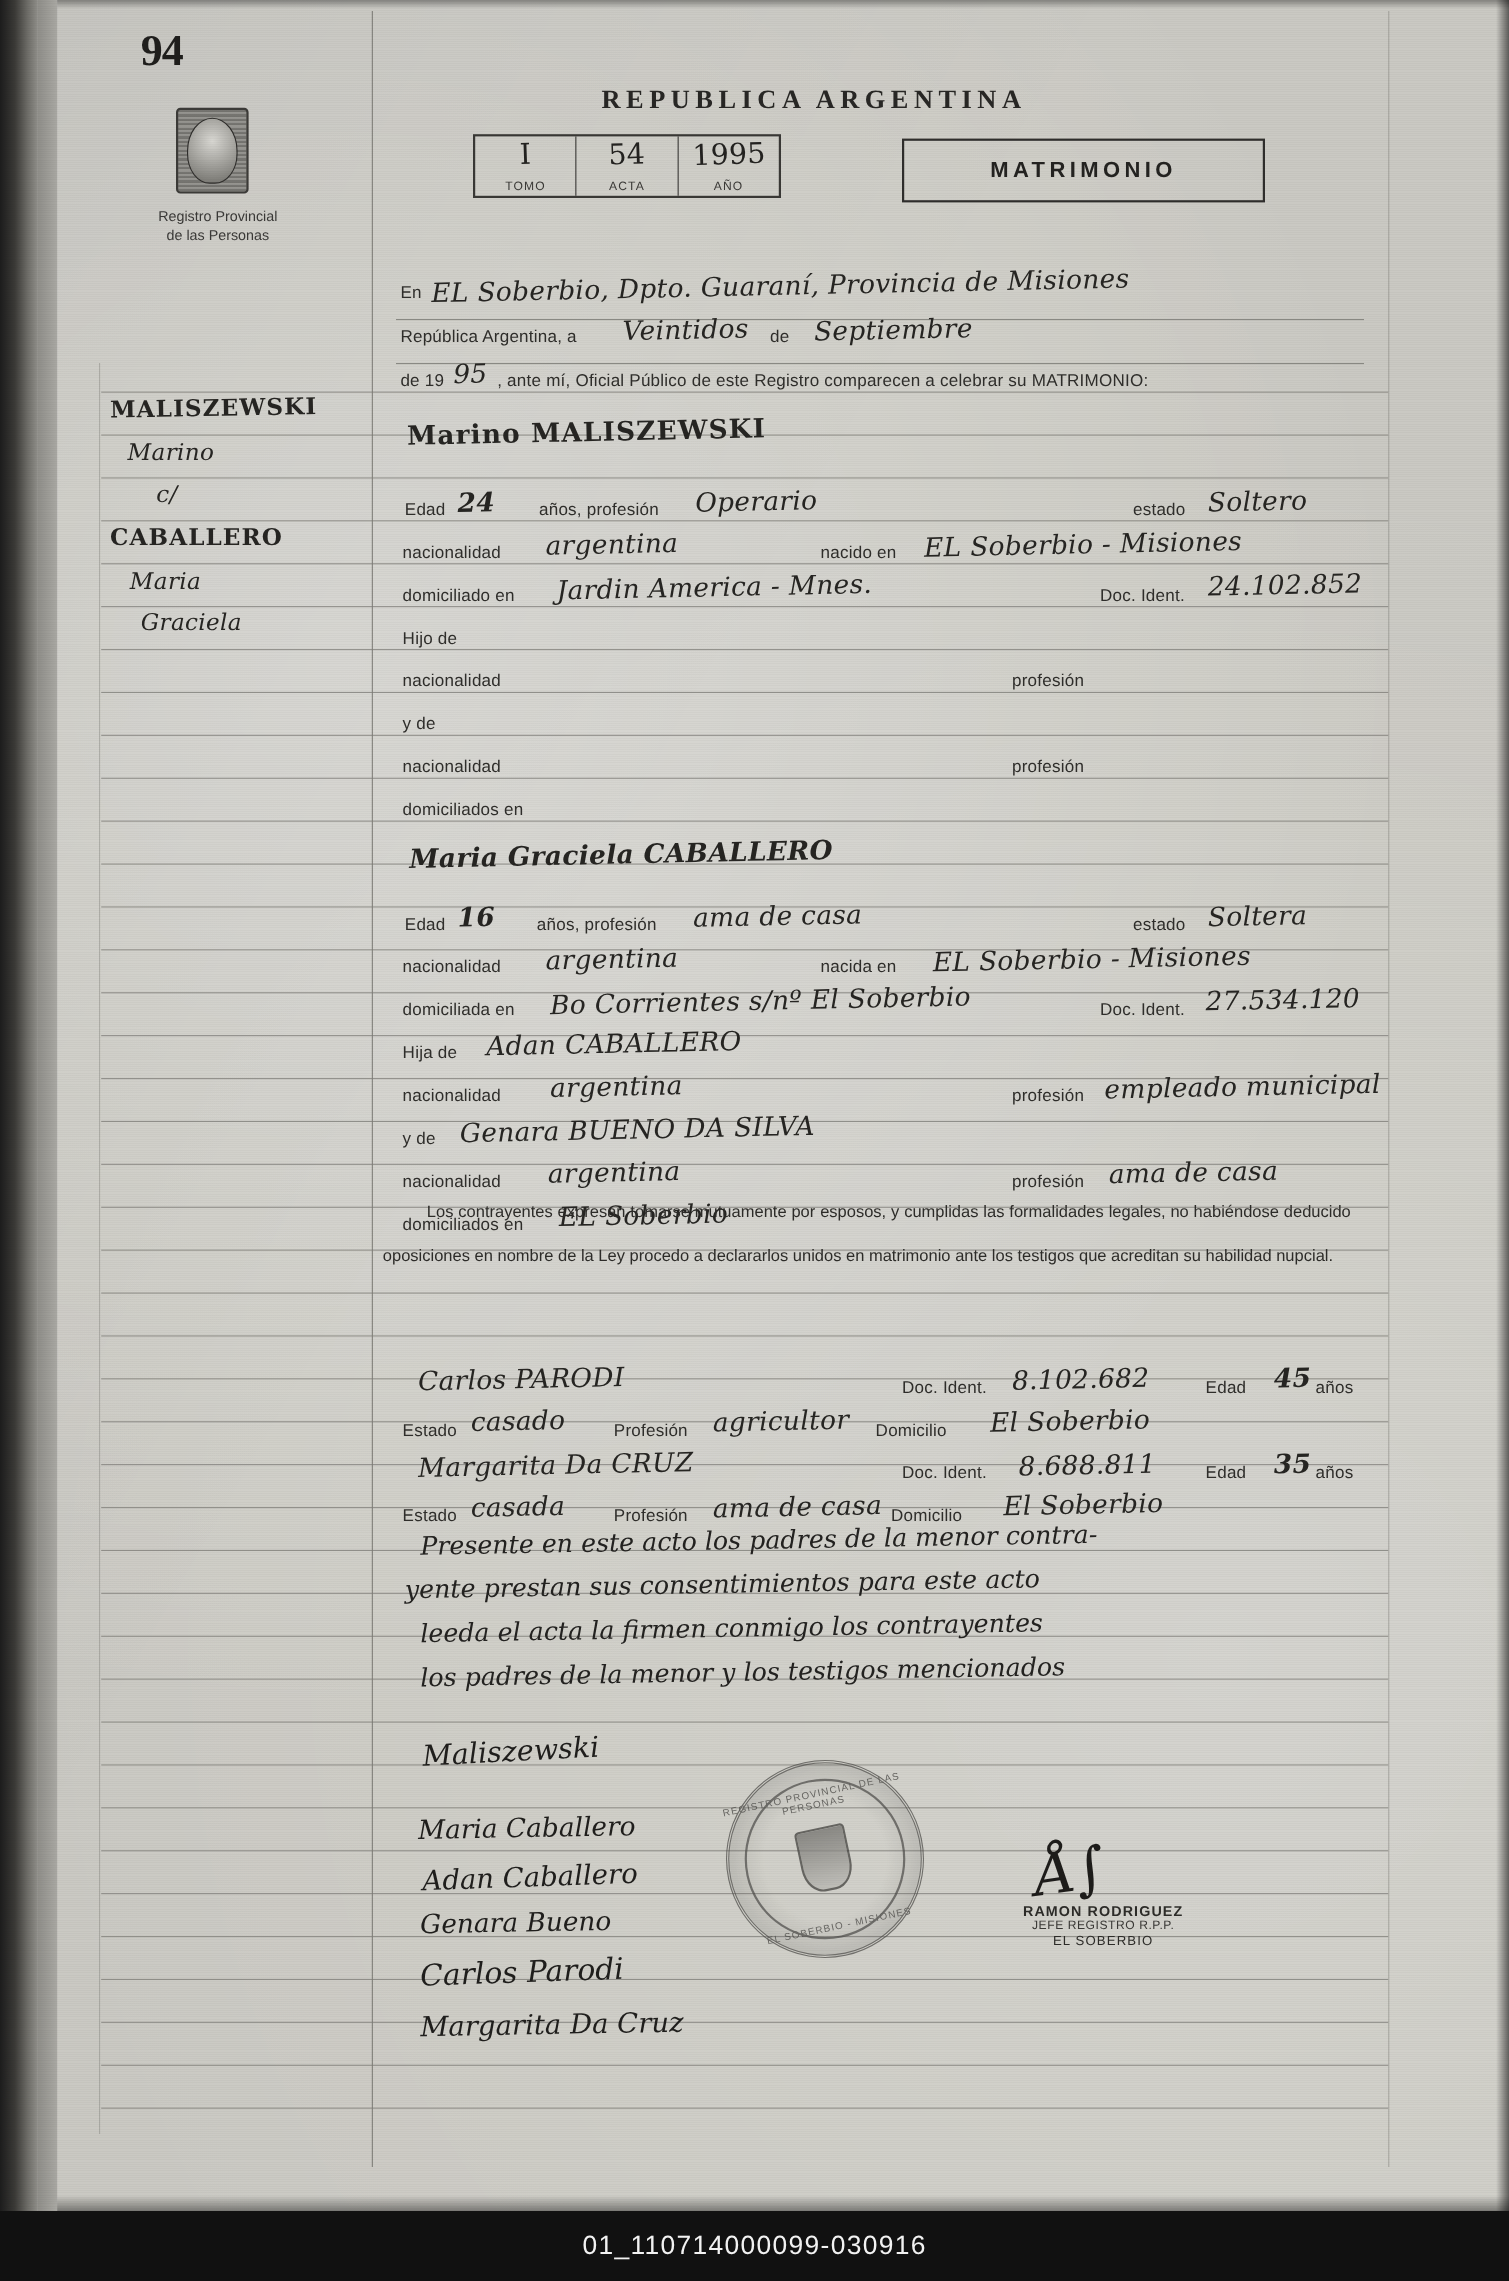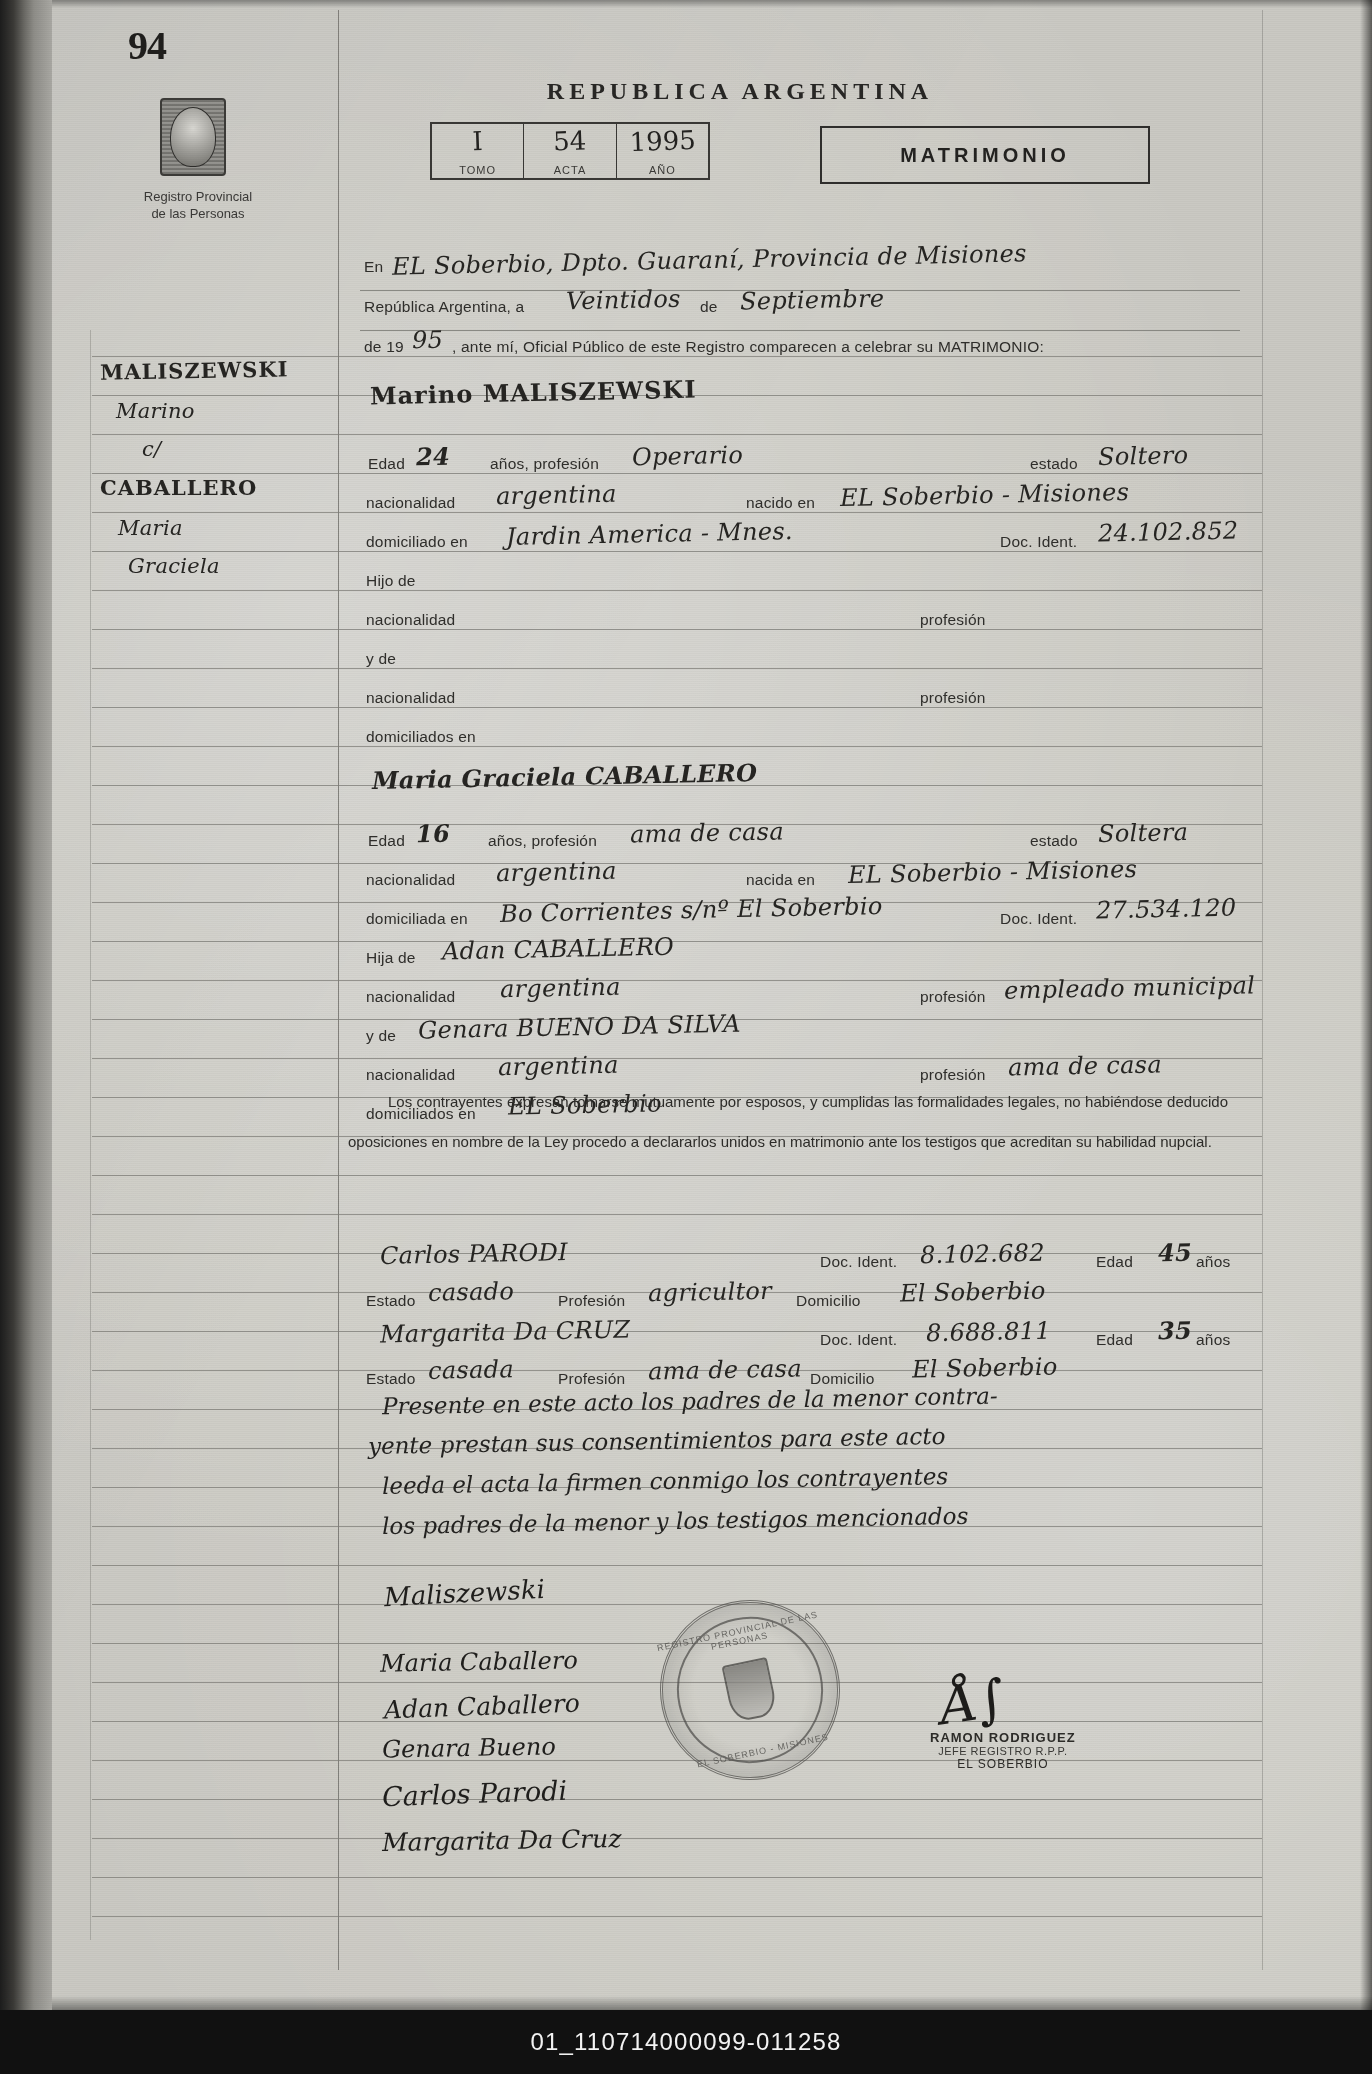--- a/index.html
+++ b/index.html
@@ -518,14 +518,14 @@
   <div id="notary">
     <div class="line1">RAMON RODRIGUEZ</div>
     <div class="line2">JEFE REGISTRO R.P.P.</div>
     <div class="line3">EL SOBERBIO</div>
   </div>
 
   <div id="noise"></div>
 </div>
 
 <div id="footer">
-  <span>01_110714000099-011258</span>
+  <span>01_110714000099-030916</span>
 </div>
 
 </body></html>

